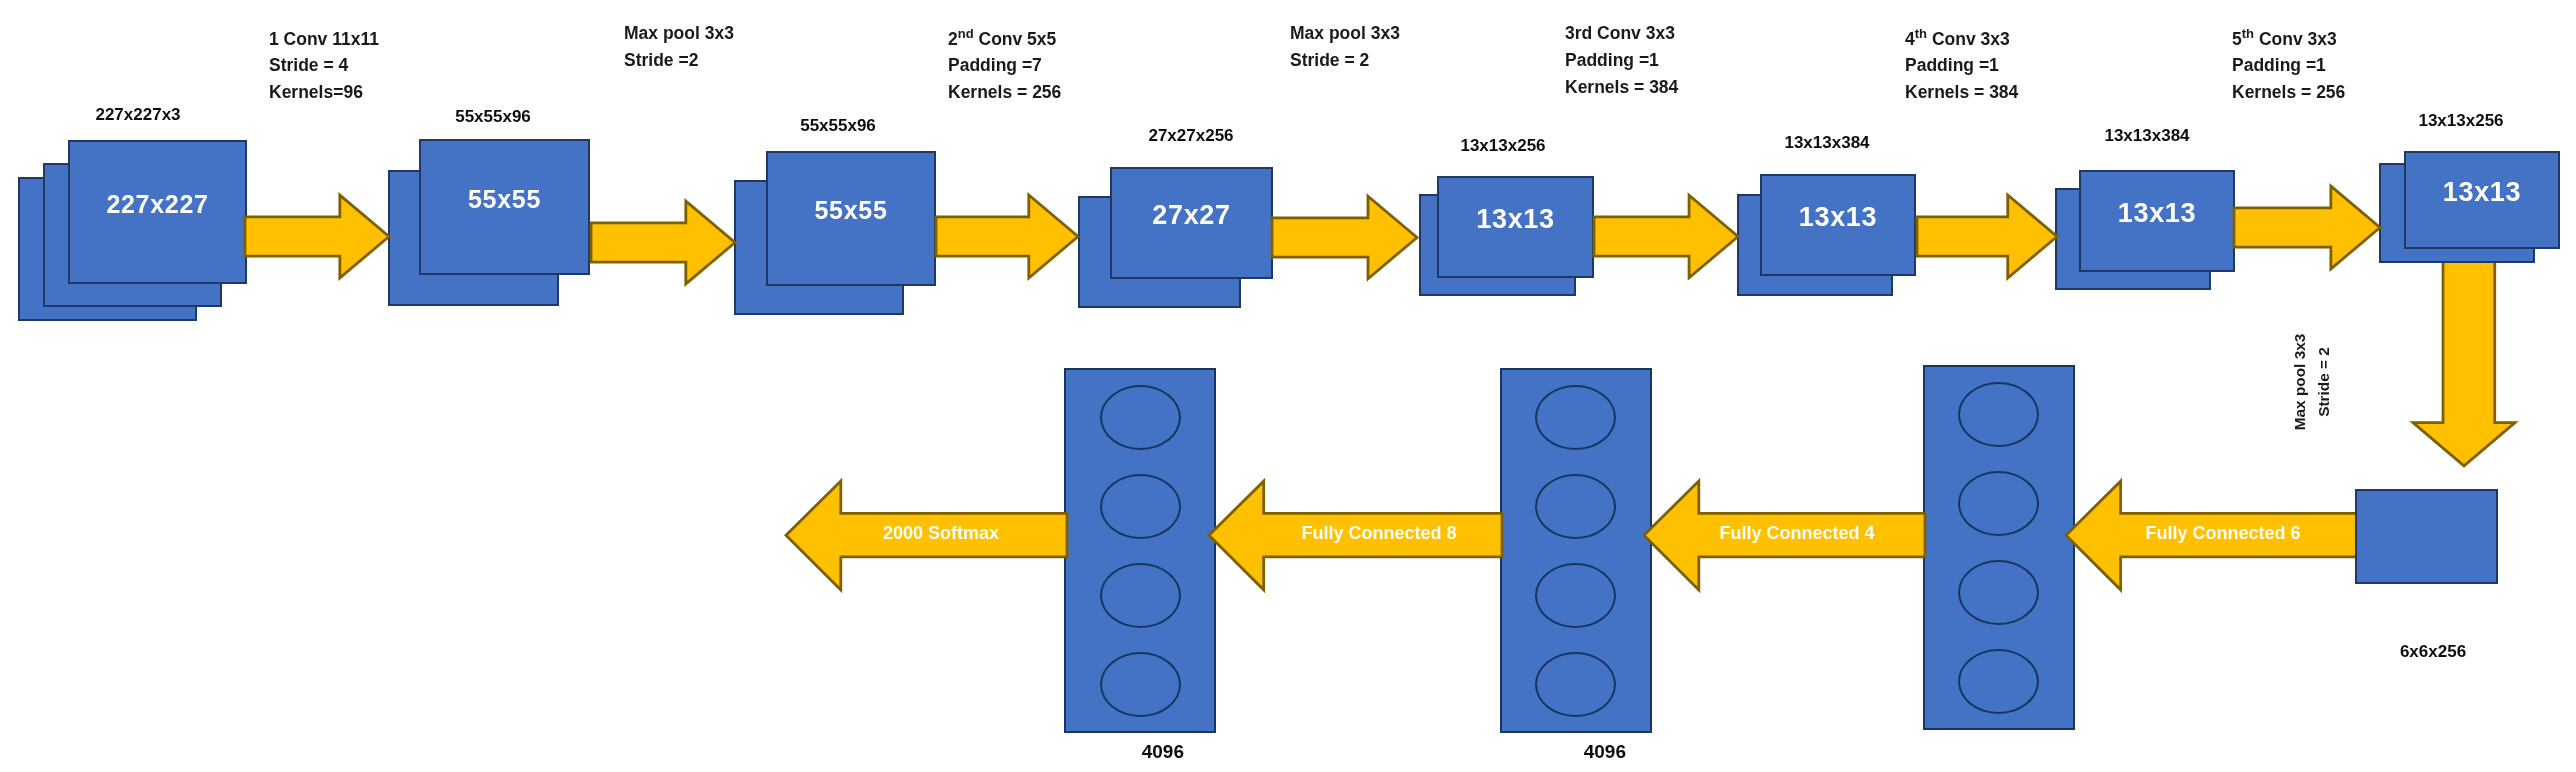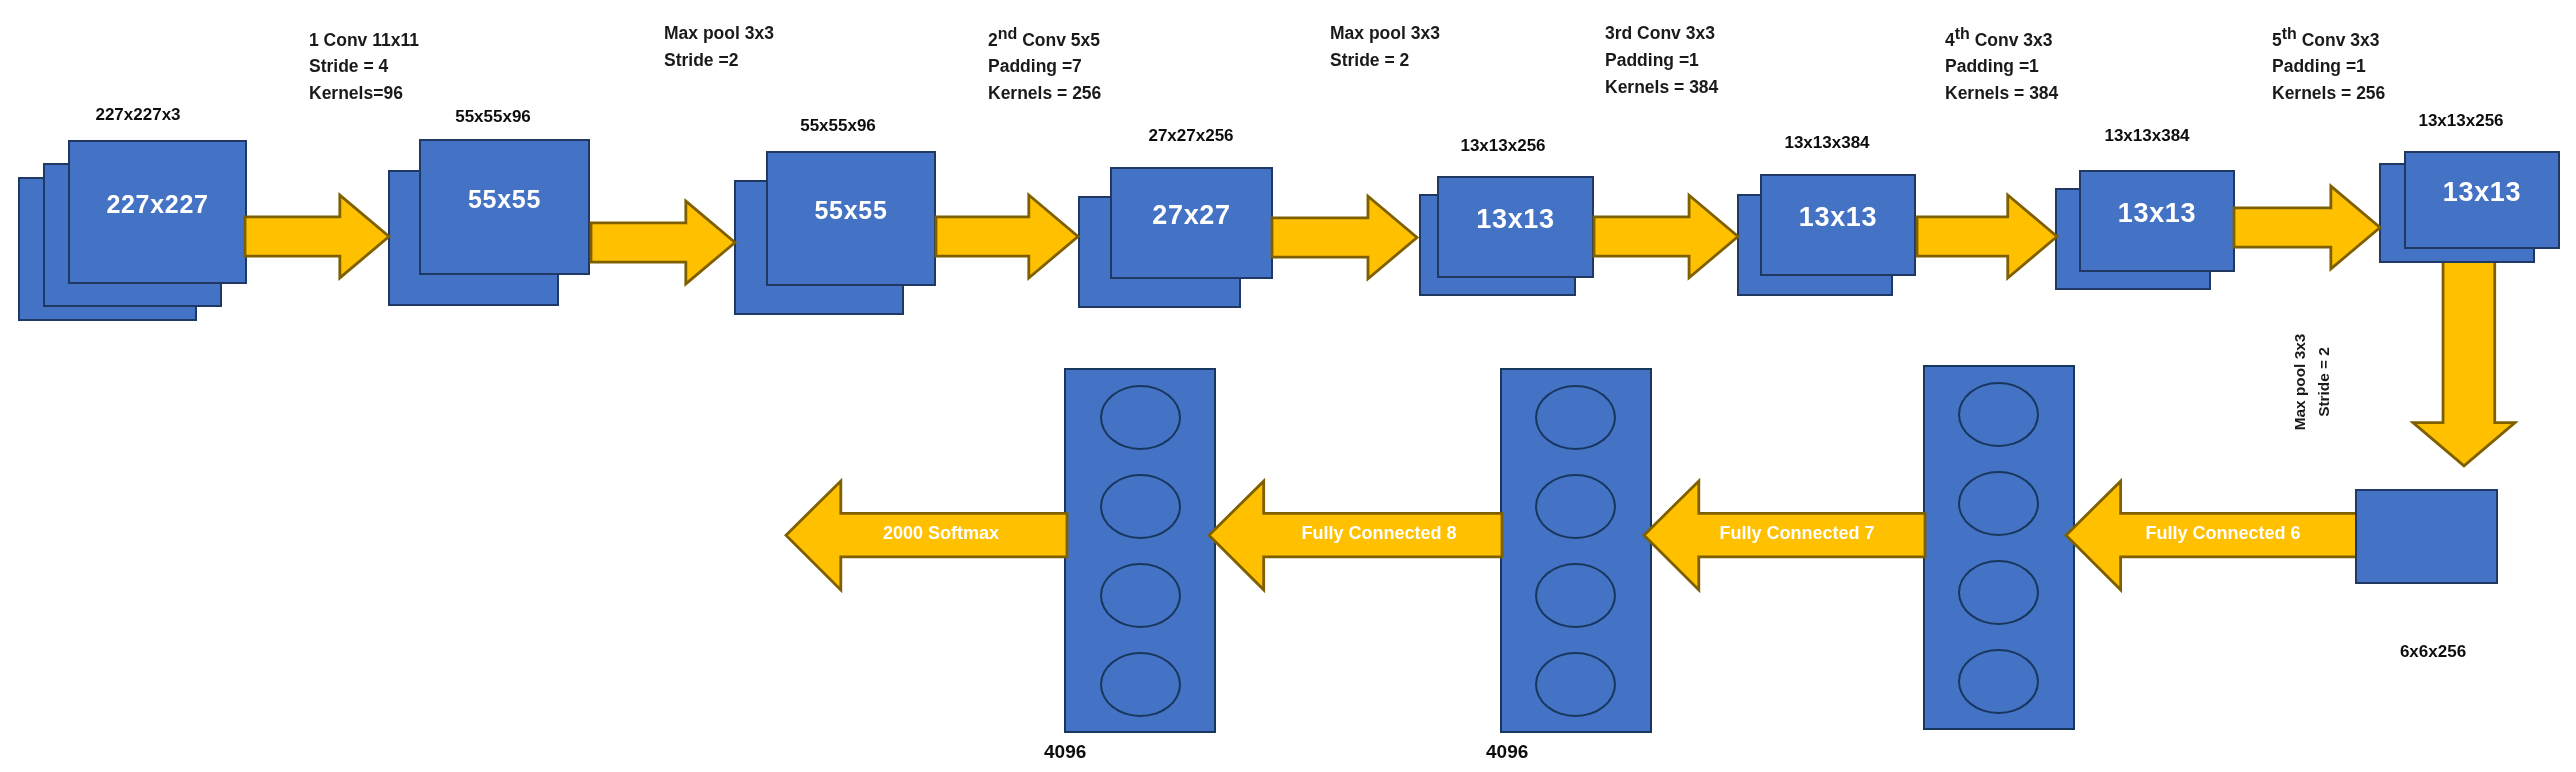--- a/index.html
+++ b/index.html
@@ -17,42 +17,42 @@
   }
   .box.out{z-index:5;}
   
   .dim{
     position:absolute;width:210px;text-align:center;color:#0d0d0d;
     font-size:17px;z-index:2;white-space:nowrap;
   }
   
   .spec{
     position:absolute;top:19.6px;color:#1a1a1a;font-size:17.5px;line-height:27px;
-    white-space:nowrap;z-index:2;margin-left:40px;
-  }
-  .spec sup{font-size:16px;}
+    white-space:nowrap;z-index:2;
+  }
+  .spec sup{font-size:13px;}
   
   svg.arr{position:absolute;overflow:visible;}
   svg.arr polygon{fill:#FFC000;stroke:#7F6000;stroke-width:4;stroke-linejoin:miter;}
   .z1{z-index:1}.z3{z-index:3}.z4{z-index:4}
   
   .col{
     position:absolute;width:152px;height:365px;background:#4472C4;
     border:2.8px solid #17375E;box-sizing:border-box;z-index:3;
   }
   .neuron{
     position:absolute;width:81px;height:65px;border:2.8px solid #17375E;
     border-radius:50%;box-sizing:border-box;z-index:3;
   }
   .fc-label{
     position:absolute;width:224px;text-align:center;color:#ffffff;font-size:18px;
     z-index:6;white-space:nowrap;
   }
   .count{
-    position:absolute;width:140px;text-align:left;color:#0d0d0d;font-size:19px;z-index:2;
+    position:absolute;width:140px;text-align:right;color:#0d0d0d;font-size:19px;z-index:2;
   }
   .vtext{
     position:absolute;width:105px;height:48px;line-height:24px;text-align:center;
     color:#1a1a1a;font-size:15.4px;transform:rotate(-90deg);z-index:2;white-space:nowrap;
   }
 </style>
 </head>
 <body>
 
 <div id="canvas">
@@ -185,21 +185,21 @@
   <div class="neuron" style="left:1958px;top:649px"></div>
 
   <svg class="arr z4" style="left:2066px;top:481px" width="339" height="109" viewBox="0 0 484 155">
       <polygon points="484,46 78,46 78,0 0,77 78,155 78,108 484,108"></polygon>
     </svg>
   <div class="fc-label" style="left:2111px;top:523px">Fully Connected 6</div>
 
   <svg class="arr z4" style="left:1644px;top:481px" width="281" height="109" viewBox="0 0 400 155">
       <polygon points="400,46 78,46 78,0 0,77 78,155 78,108 400,108"></polygon>
     </svg>
-  <div class="fc-label" style="left:1692px;top:523px;width:210px">Fully Connected 7</div>
+  <div class="fc-label" style="left:1692px;top:523px;width:210px">Fully Connected 4</div>
 
   <svg class="arr z4" style="left:1209px;top:481px" width="293" height="109" viewBox="0 0 418 155">
       <polygon points="418,46 78,46 78,0 0,77 78,155 78,108 418,108"></polygon>
     </svg>
   <div class="fc-label" style="left:1274px;top:523px;width:210px">Fully Connected 8</div>
 
   <svg class="arr z4" style="left:786px;top:481px" width="281" height="109" viewBox="0 0 400 155">
       <polygon points="400,46 78,46 78,0 0,77 78,155 78,108 400,108"></polygon>
     </svg>
   <div class="fc-label" style="left:836px;top:523px;width:210px">2000 Softmax</div>

